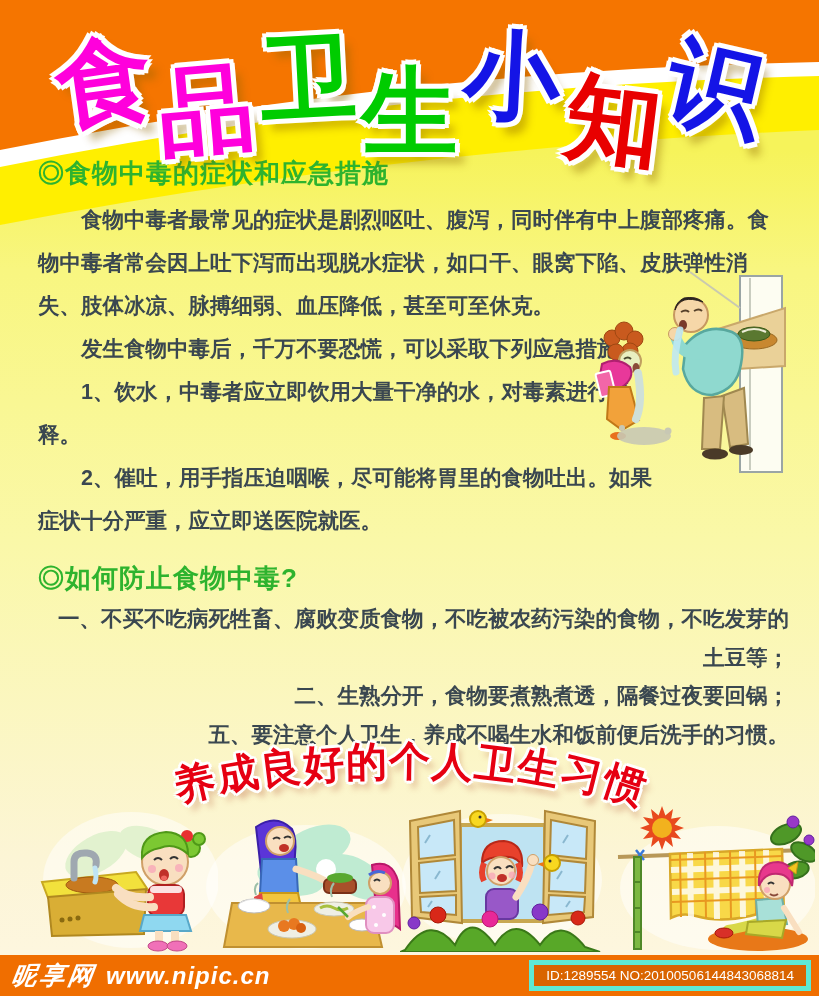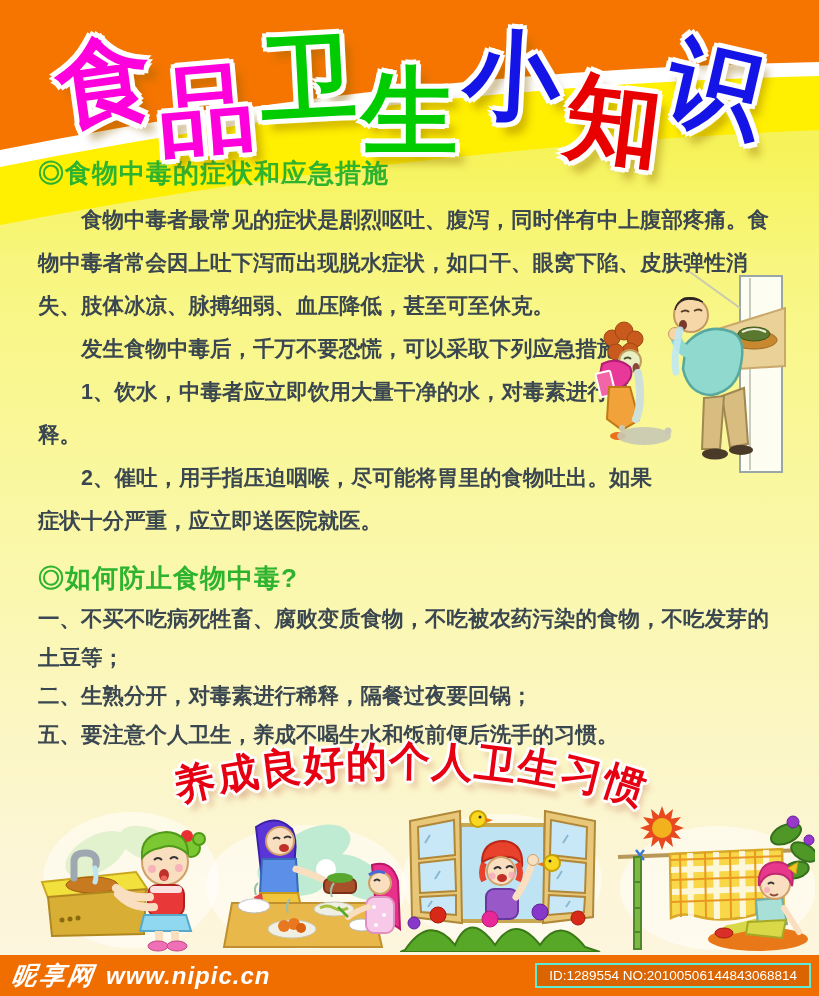--- a/index.html
+++ b/index.html
@@ -24,21 +24,21 @@
   .tc3{transform:translateY(36px) rotate(0deg)}
   .tc4{transform:translateY(0px) rotate(3deg)}
   .tc5{transform:translateY(44px) rotate(7deg)}
   .tc6{transform:translateY(12px) rotate(13deg)}
   
   .content{position:absolute;left:38px;right:30px;top:156px;z-index:2;color:#3A4750;font-weight:bold;}
   h2.sec{color:#2EB32E;font-size:26px;font-weight:900;text-align:left;margin:0 0 8px 0;letter-spacing:1px;}
   h2.sec2{margin-top:18px;margin-bottom:4px;}
   .content p{margin:0;font-size:21.5px;line-height:43px;text-indent:2em;letter-spacing:0;}
   .narrow{padding-right:128px;}
-  ul.prevent{list-style:none;margin:4px 0 0 0;padding:0;}
+  ul.prevent{list-style:none;margin:4px 0 0 0;padding:0;text-align:right;}
   ul.prevent li{font-size:21.5px;line-height:38.5px;}
   .sick-illo{position:absolute;top:112px;right:2px;width:215px;height:212px;z-index:0;}
   
   .slogan{position:absolute;top:736px;left:0;right:0;text-align:center;z-index:3;white-space:nowrap;}
   .schar{
     display:inline-block;font-size:41px;font-weight:900;color:#E60012;margin:0 1px;
     text-shadow:3px 0 0 #fff,-3px 0 0 #fff,0 3px 0 #fff,0 -3px 0 #fff,
       2px 2px 0 #fff,-2px 2px 0 #fff,2px -2px 0 #fff,-2px -2px 0 #fff,
       5px 7px 6px rgba(170,60,30,.35);
   }
@@ -46,21 +46,21 @@
   .scene{position:absolute;bottom:44px;z-index:2;}
   .scene-wash{left:36px;width:182px;height:150px;}
   .scene-meal{left:196px;width:212px;height:145px;}
   .scene-window{left:400px;width:205px;height:147px;}
   .scene-sun{left:600px;width:215px;height:152px;}
   
   .footer{position:absolute;left:0;right:0;bottom:0;height:41px;background:#F06E00;display:flex;align-items:center;z-index:5;}
   .footer-logo{margin-left:12px;color:#fff;font-style:italic;font-weight:900;display:flex;align-items:baseline;}
   .footer-logo .cn{font-size:25px;letter-spacing:3px;transform:skewX(-8deg);display:inline-block;}
   .footer-logo .url{font-size:24px;margin-left:10px;letter-spacing:1px;}
-  .footer-id{margin-left:auto;margin-right:8px;background:#D96400;border:2px solid #5eead4;color:#fff;font-size:13.5px;padding:3px 12px;}
+  .footer-id{margin-left:auto;margin-right:8px;background:#D96400;border:5px solid #5eead4;color:#fff;font-size:13.5px;padding:3px 12px;}
 </style>
 </head>
 <body>
 
 <div class="poster">
 
   <svg class="bg-curves" width="819" height="996" viewBox="0 0 819 996" aria-hidden="true">
     <path d="M0,0 H819 V130 Q400,148 0,225 Z" fill="#FFEF00"></path>
     <path d="M0,0 H819 V76 Q400,86 0,167 Z" fill="#FFFFFF"></path>
     <path d="M0,0 H819 V62 Q400,70 0,150 Z" fill="#F57500"></path>
@@ -126,21 +126,21 @@
     </div>
 
     <p>食物中毒者最常见的症状是剧烈呕吐、腹泻，同时伴有中上腹部疼痛。食物中毒者常会因上吐下泻而出现脱水症状，如口干、眼窝下陷、皮肤弹性消失、肢体冰凉、脉搏细弱、血压降低，甚至可至休克。</p>
     <p class="narrow">发生食物中毒后，千万不要恐慌，可以采取下列应急措施：</p>
     <p class="narrow">1、饮水，中毒者应立即饮用大量干净的水，对毒素进行稀释。</p>
     <p class="narrow">2、催吐，用手指压迫咽喉，尽可能将胃里的食物吐出。如果症状十分严重，应立即送医院就医。</p>
 
     <h2 class="sec sec2">◎如何防止食物中毒?</h2>
     <ul class="prevent">
       <li>一、不买不吃病死牲畜、腐败变质食物，不吃被农药污染的食物，不吃发芽的土豆等；</li>
-      <li>二、生熟分开，对毒素进行稀释，隔餐过夜要回锅；</li>
+      <li>二、生熟分开，食物要煮熟煮透，隔餐过夜要回锅；</li>
       <li>五、要注意个人卫生，养成不喝生水和饭前便后洗手的习惯。</li>
     </ul>
   </div>
 
   <div class="slogan"><span class="schar" style="transform: translateY(20px) rotate(-13deg);">养</span><span class="schar" style="transform: translateY(11px) rotate(-10deg);">成</span><span class="schar" style="transform: translateY(5px) rotate(-7deg);">良</span><span class="schar" style="transform: translateY(1px) rotate(-4deg);">好</span><span class="schar" style="transform: translateY(-1px) rotate(-1deg);">的</span><span class="schar" style="transform: translateY(-2px) rotate(1deg);">个</span><span class="schar" style="transform: translateY(-1px) rotate(4deg);">人</span><span class="schar" style="transform: translateY(1px) rotate(7deg);">卫</span><span class="schar" style="transform: translateY(5px) rotate(10deg);">生</span><span class="schar" style="transform: translateY(11px) rotate(14deg);">习</span><span class="schar" style="transform: translateY(22px) rotate(18deg);">惯</span></div>
 
   <div class="scene scene-wash">
     <svg width="182" height="150" viewBox="0 0 182 150" aria-hidden="true">
       <ellipse cx="95" cy="78" rx="88" ry="68" fill="#FFFFFF" opacity="0.5"></ellipse>
       <g fill="#E2F2CF">

